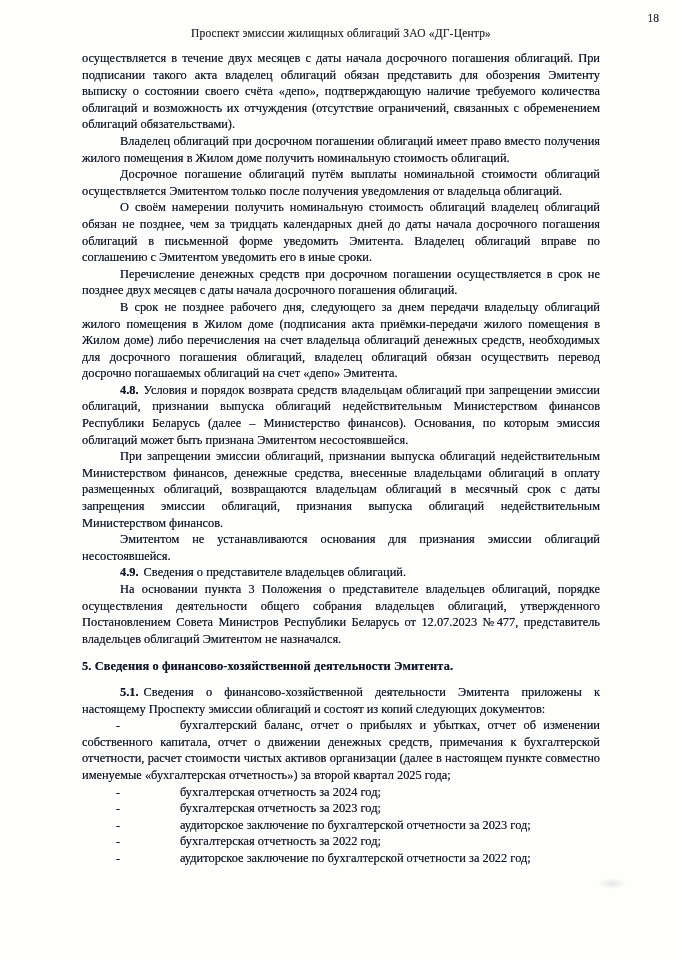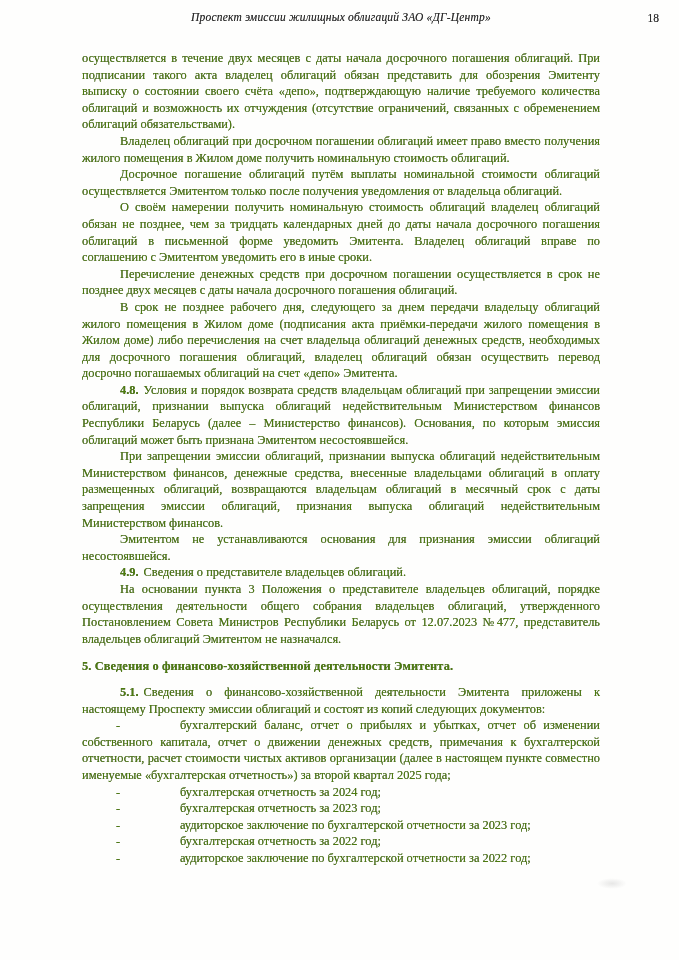--- a/index.html
+++ b/index.html
@@ -11,43 +11,42 @@
   }
   .sheet {
     position: relative;
     width: 679px; height: 960px;
     background: #fefefd;
     overflow: hidden;
   }
   
   .running-header {
     position: absolute;
-    top: 11px; left: 82px; width: 518px;
+    top: 27px; left: 82px; width: 518px;
     text-align: center;
-    font-style: italic;
     font-size: 11.5px;
     color: #2b2b2b;
     letter-spacing: 0.2px;
     text-shadow: 0 0 0.4px rgba(45,45,45,0.65);
   }
   .page-number {
     position: absolute;
     top: 12px; right: 20px;
     font-size: 11.5px;
     color: #2b2b2b;
     text-shadow: 0 0 0.4px rgba(45,45,45,0.65);
   }
   
   .content {
     position: absolute;
     top: 50px; left: 82px; width: 518px;
     font-size: 12.4px;
     line-height: 16.6px;
     text-align: justify;
-    color: #4d7c0f;
+    color: #0f172a;
     text-shadow: 0 0 0.4px rgba(40,40,40,0.7);
   }
   .content p { margin: 0; }
   p.indent { text-indent: 38px; }
   .clause-num { font-weight: bold; margin-right: 5px; }
   .section-heading {
     text-align: left;
     font-weight: bold;
     text-indent: 0;
     margin: 11px 0 9px 0 !important;

